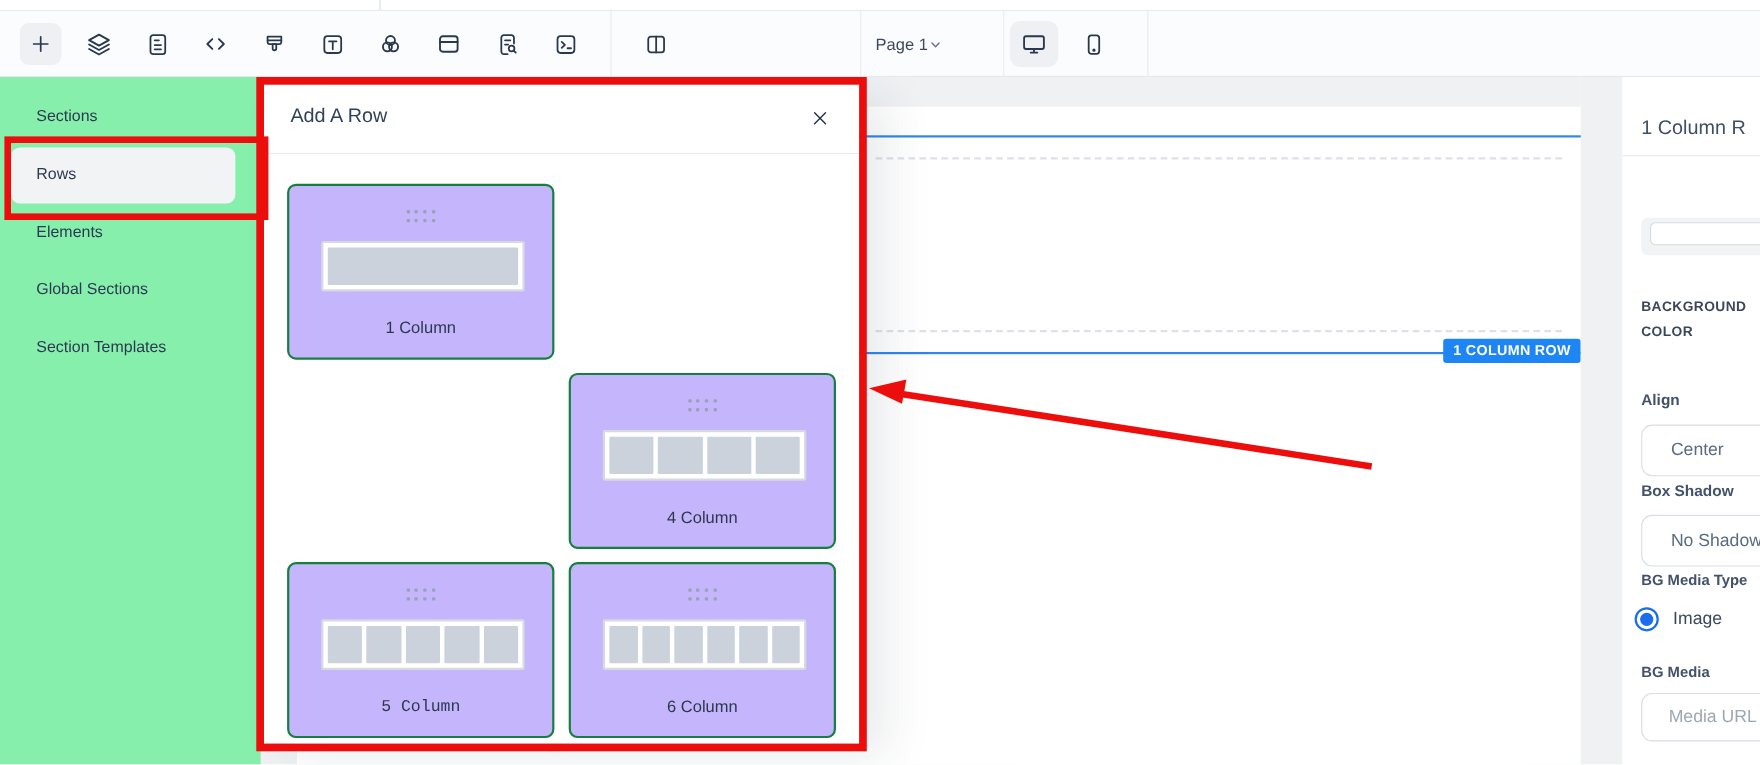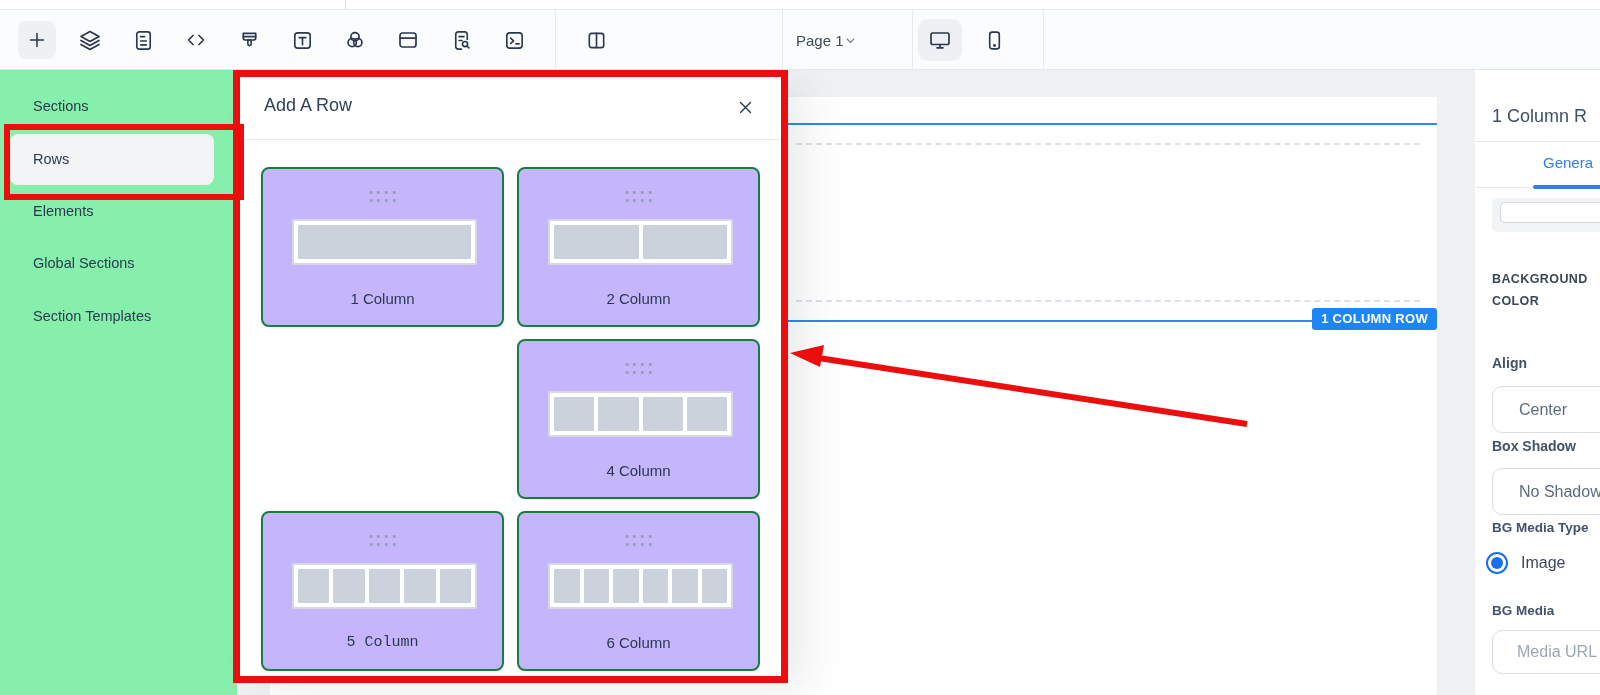--- a/index.html
+++ b/index.html
@@ -215,37 +215,20 @@
           <i></i>
           <i></i>
           <i></i>
           <i></i>
         </div>
       <div class="thumb">
           <div class="tblock"></div>
         </div>
       <div class="clabel">1 Column</div>
     </div>
-    <div class="card" style="left:277px; top:90px;">
-      <div class="dots">
-          <i></i>
-          <i></i>
-          <i></i>
-          <i></i>
-          <i></i>
-          <i></i>
-          <i></i>
-          <i></i>
-        </div>
-      <div class="thumb">
-          <div class="tblock"></div>
-          <div class="tblock"></div>
-        </div>
-      <div class="clabel">2 Column</div>
-    </div>
     <div class="card" style="left:277px; top:262px;">
       <div class="dots">
           <i></i>
           <i></i>
           <i></i>
           <i></i>
           <i></i>
           <i></i>
           <i></i>
           <i></i>
@@ -306,24 +289,20 @@
 
   <svg class="abs" id="arrow-svg">
     <line x1="1247" y1="424" x2="812" y2="357" stroke="#ec0d0d" stroke-width="6"></line>
     <polygon points="790,353 824,345 820,367" fill="#ec0d0d"></polygon>
   </svg>
 
   <div class="abs" id="panel-gap"></div>
   <div class="abs" id="panel">
     <div id="panel-title">1 Column R</div>
     <div id="panel-div1"></div>
-    <div id="tabbar">
-      <div id="tab-general">Genera</div>
-      <div id="tab-underline"></div>
-    </div>
     <div id="swatch-wrap">
       <div id="swatch-input"></div>
     </div>
     <div id="bgcolor-label">BACKGROUND COLOR</div>
     <div class="fld-label" style="top:285px;">Align</div>
     <div class="selectbox" style="top:316px;">
       <span>Center</span>
     </div>
     <div class="fld-label" style="top:368px;">Box Shadow</div>
     <div class="selectbox" style="top:398px;">

